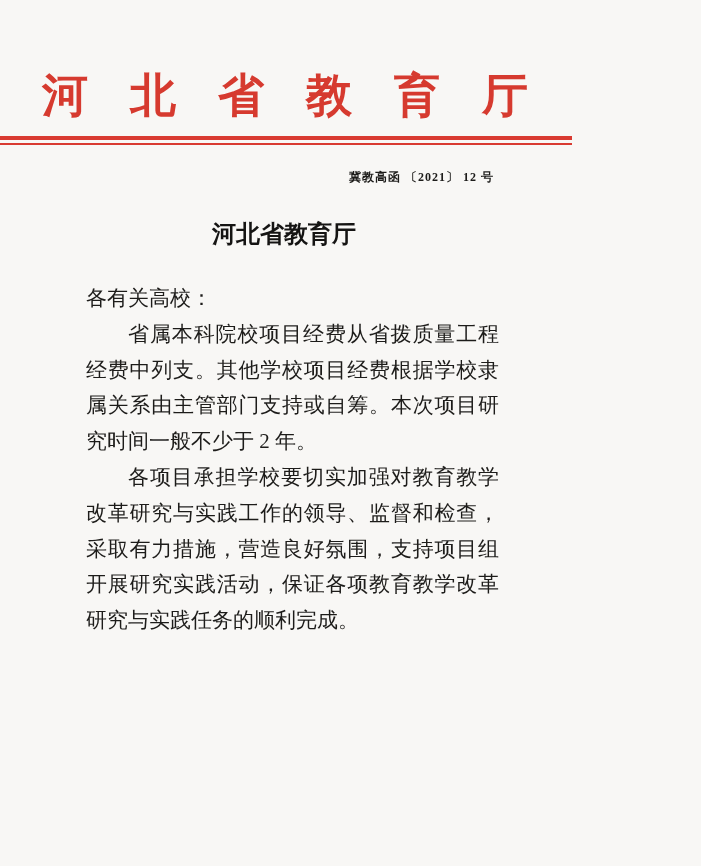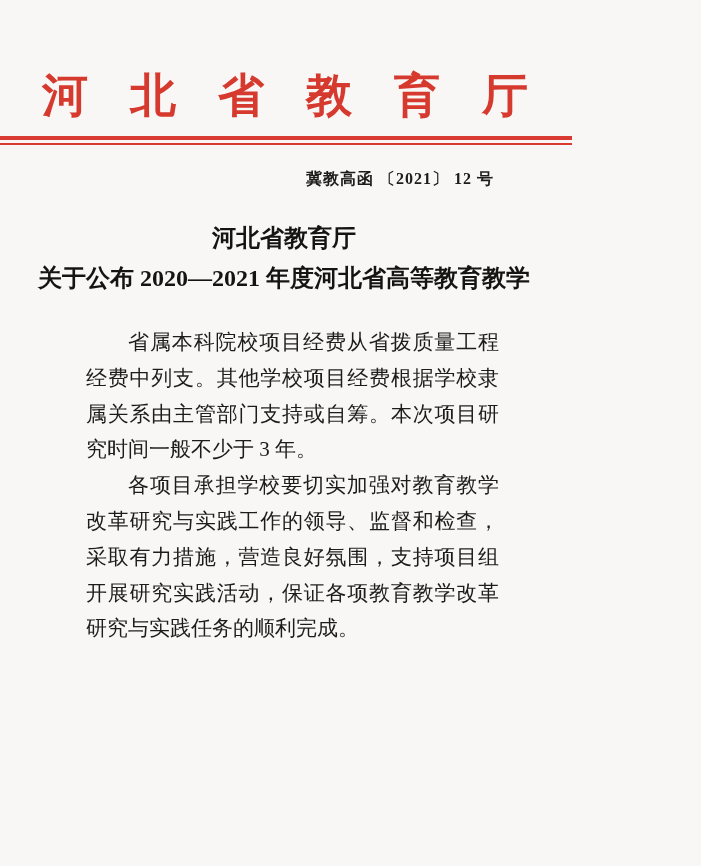--- a/index.html
+++ b/index.html
@@ -36,21 +36,21 @@
     width: 572px;
     height: 3px;
     margin: 14px auto 0 auto;
     border-top: 4px solid #d93a31;
     border-bottom: 2px solid #d93a31;
   }
   
   .doc-number {
     margin: 24px 74px 0 0;
     text-align: right;
-    font-size: 16px;
+    font-size: 12px;
     font-weight: bold;
     letter-spacing: 1px;
   }
   
   .title-block {
     margin-top: 28px;
     text-align: center;
     font-weight: bold;
     font-size: 24px;
     line-height: 40px;
@@ -78,21 +78,21 @@
 <div class="page">
 
   <div class="letterhead">河北省教育厅</div>
 
   <div class="red-rule"></div>
 
   <div class="doc-number">冀教高函 〔2021〕 12 号</div>
 
   <div class="title-block">
     <div>河北省教育厅</div>
-    <div>关于公布 2020—2021 年度河北省高等教育教学</div>
   </div>
 
   <div class="body-block">
-    <p class="para-indent">省属本科院校项目经费从省拨质量工程经费中列支。其他学校项目经费根据学校隶属关系由主管部门支持或自筹。本次项目研究时间一般不少于 3 年。</p>
+    <p>各有关高校：</p>
+    <p class="para-indent">省属本科院校项目经费从省拨质量工程经费中列支。其他学校项目经费根据学校隶属关系由主管部门支持或自筹。本次项目研究时间一般不少于 2 年。</p>
     <p class="para-indent">各项目承担学校要切实加强对教育教学改革研究与实践工作的领导、监督和检查，采取有力措施，营造良好氛围，支持项目组开展研究实践活动，保证各项教育教学改革研究与实践任务的顺利完成。</p>
   </div>
 
 </div>
 
 </body></html>

